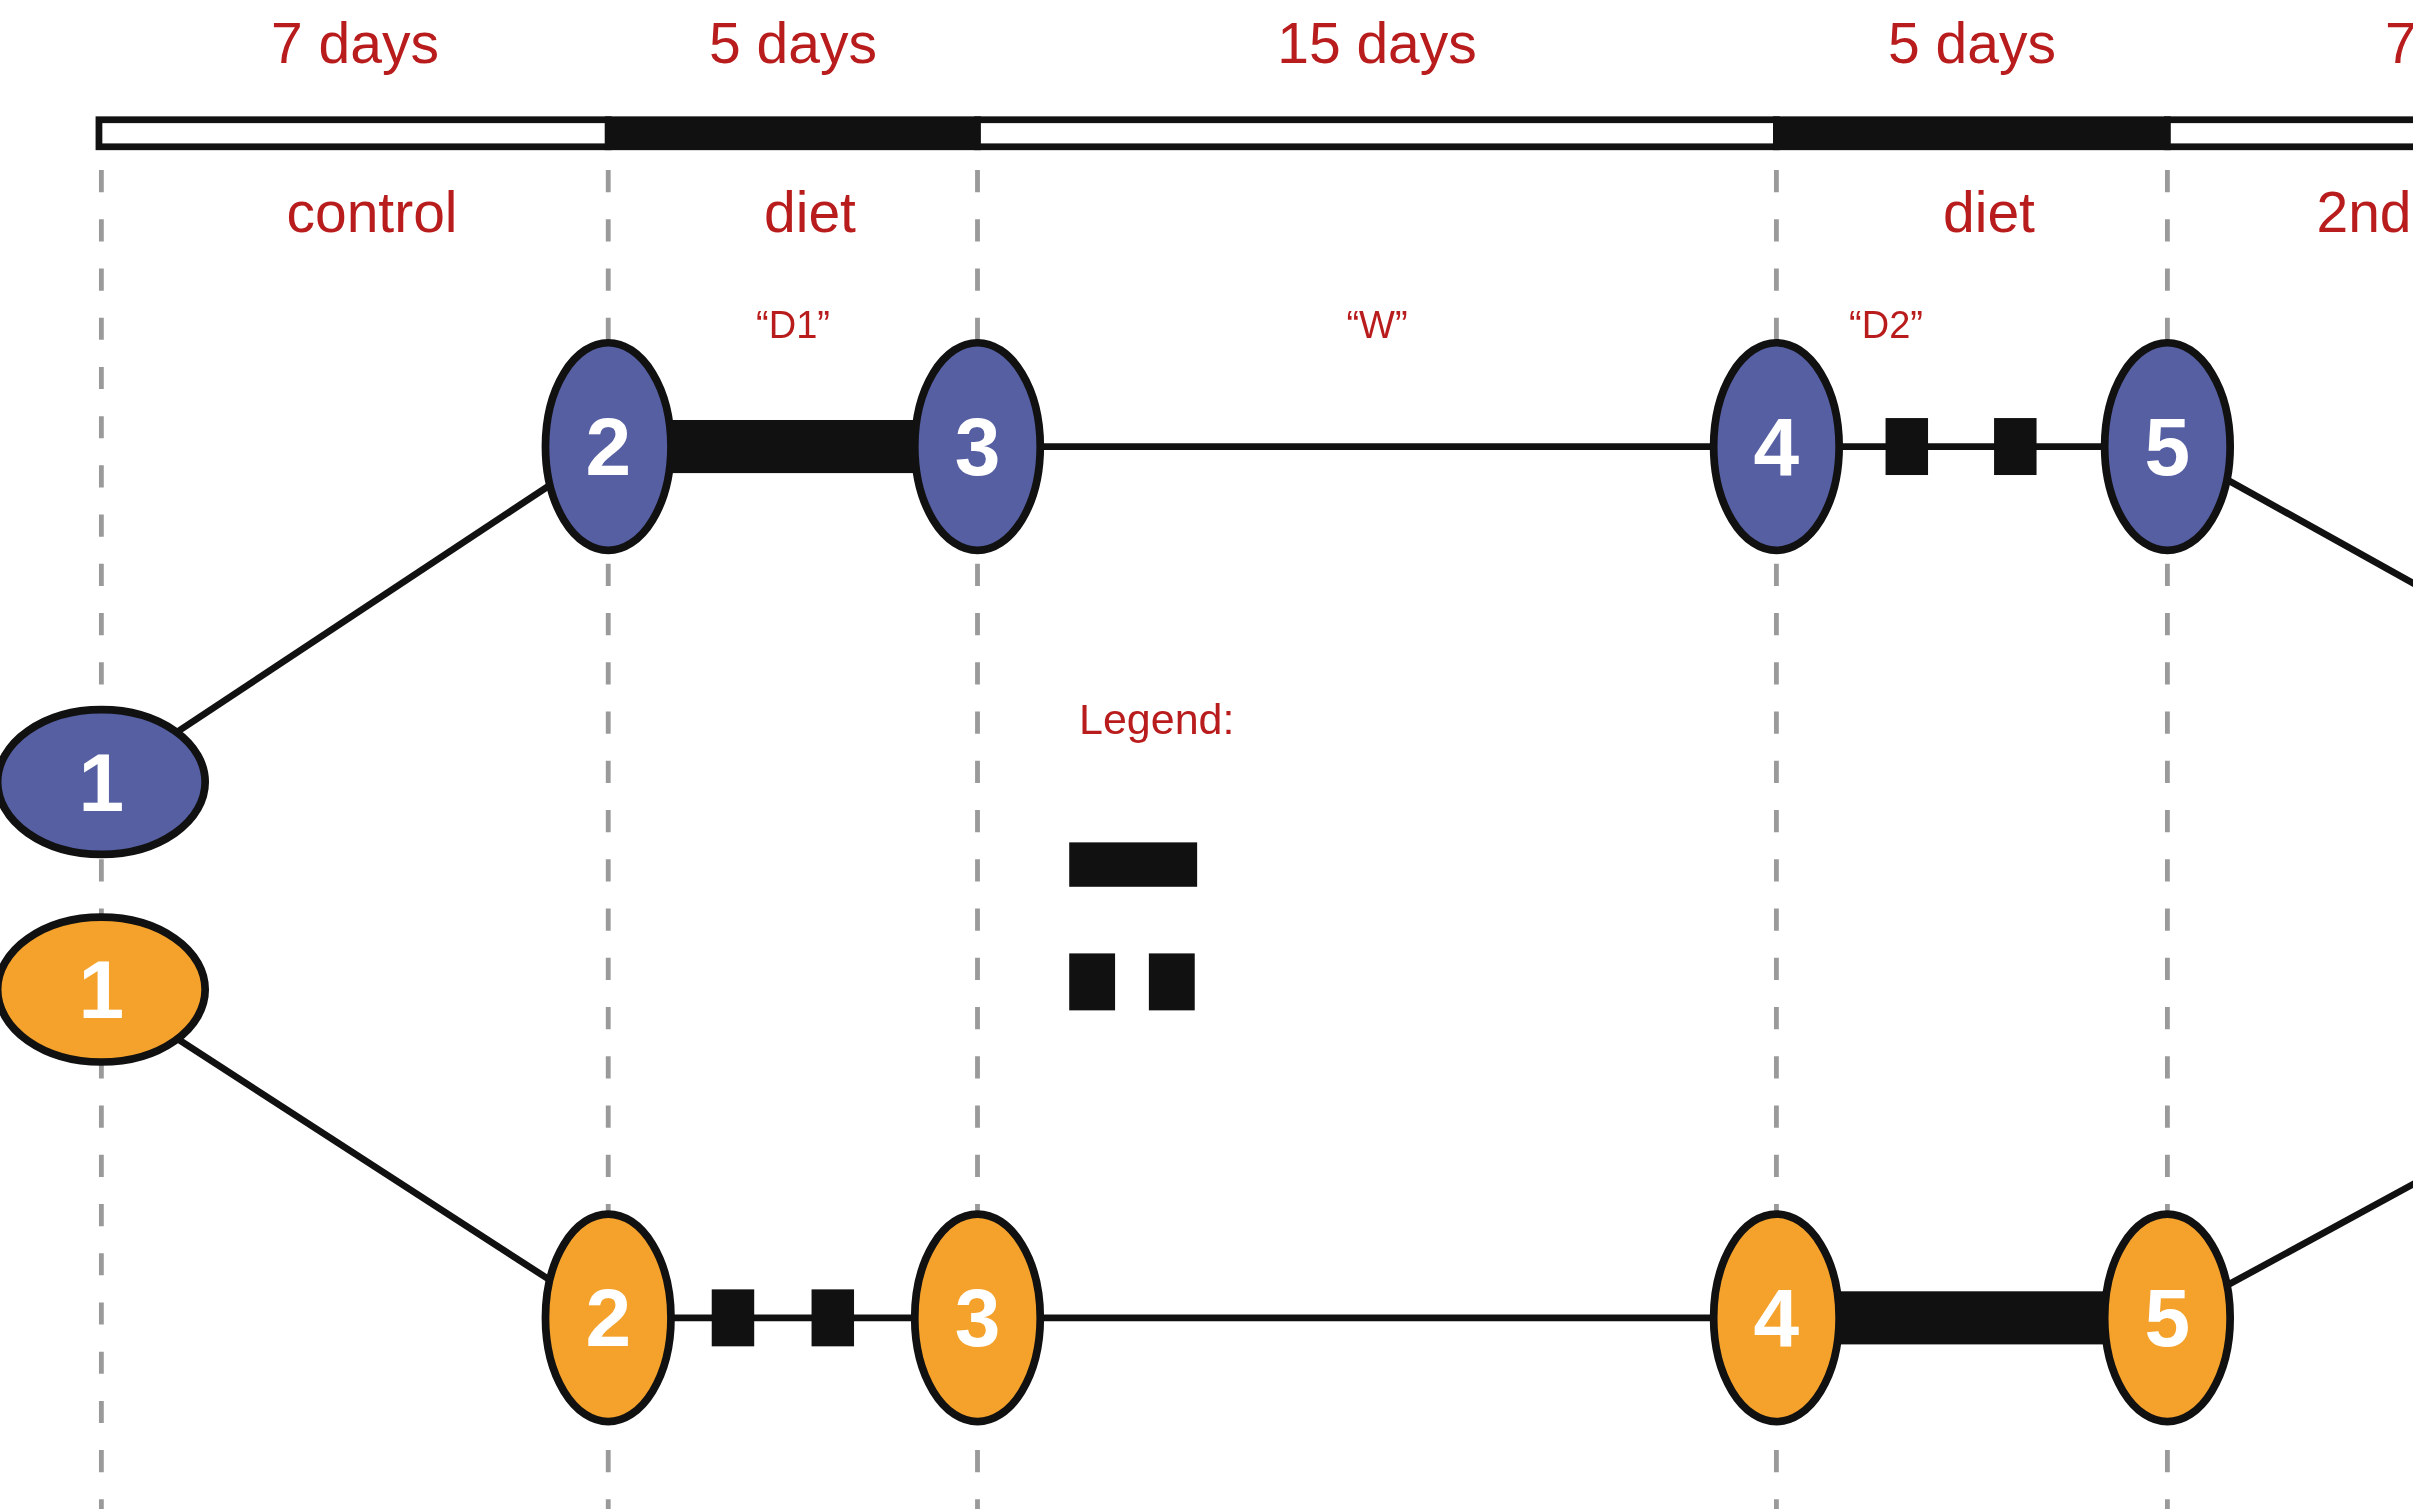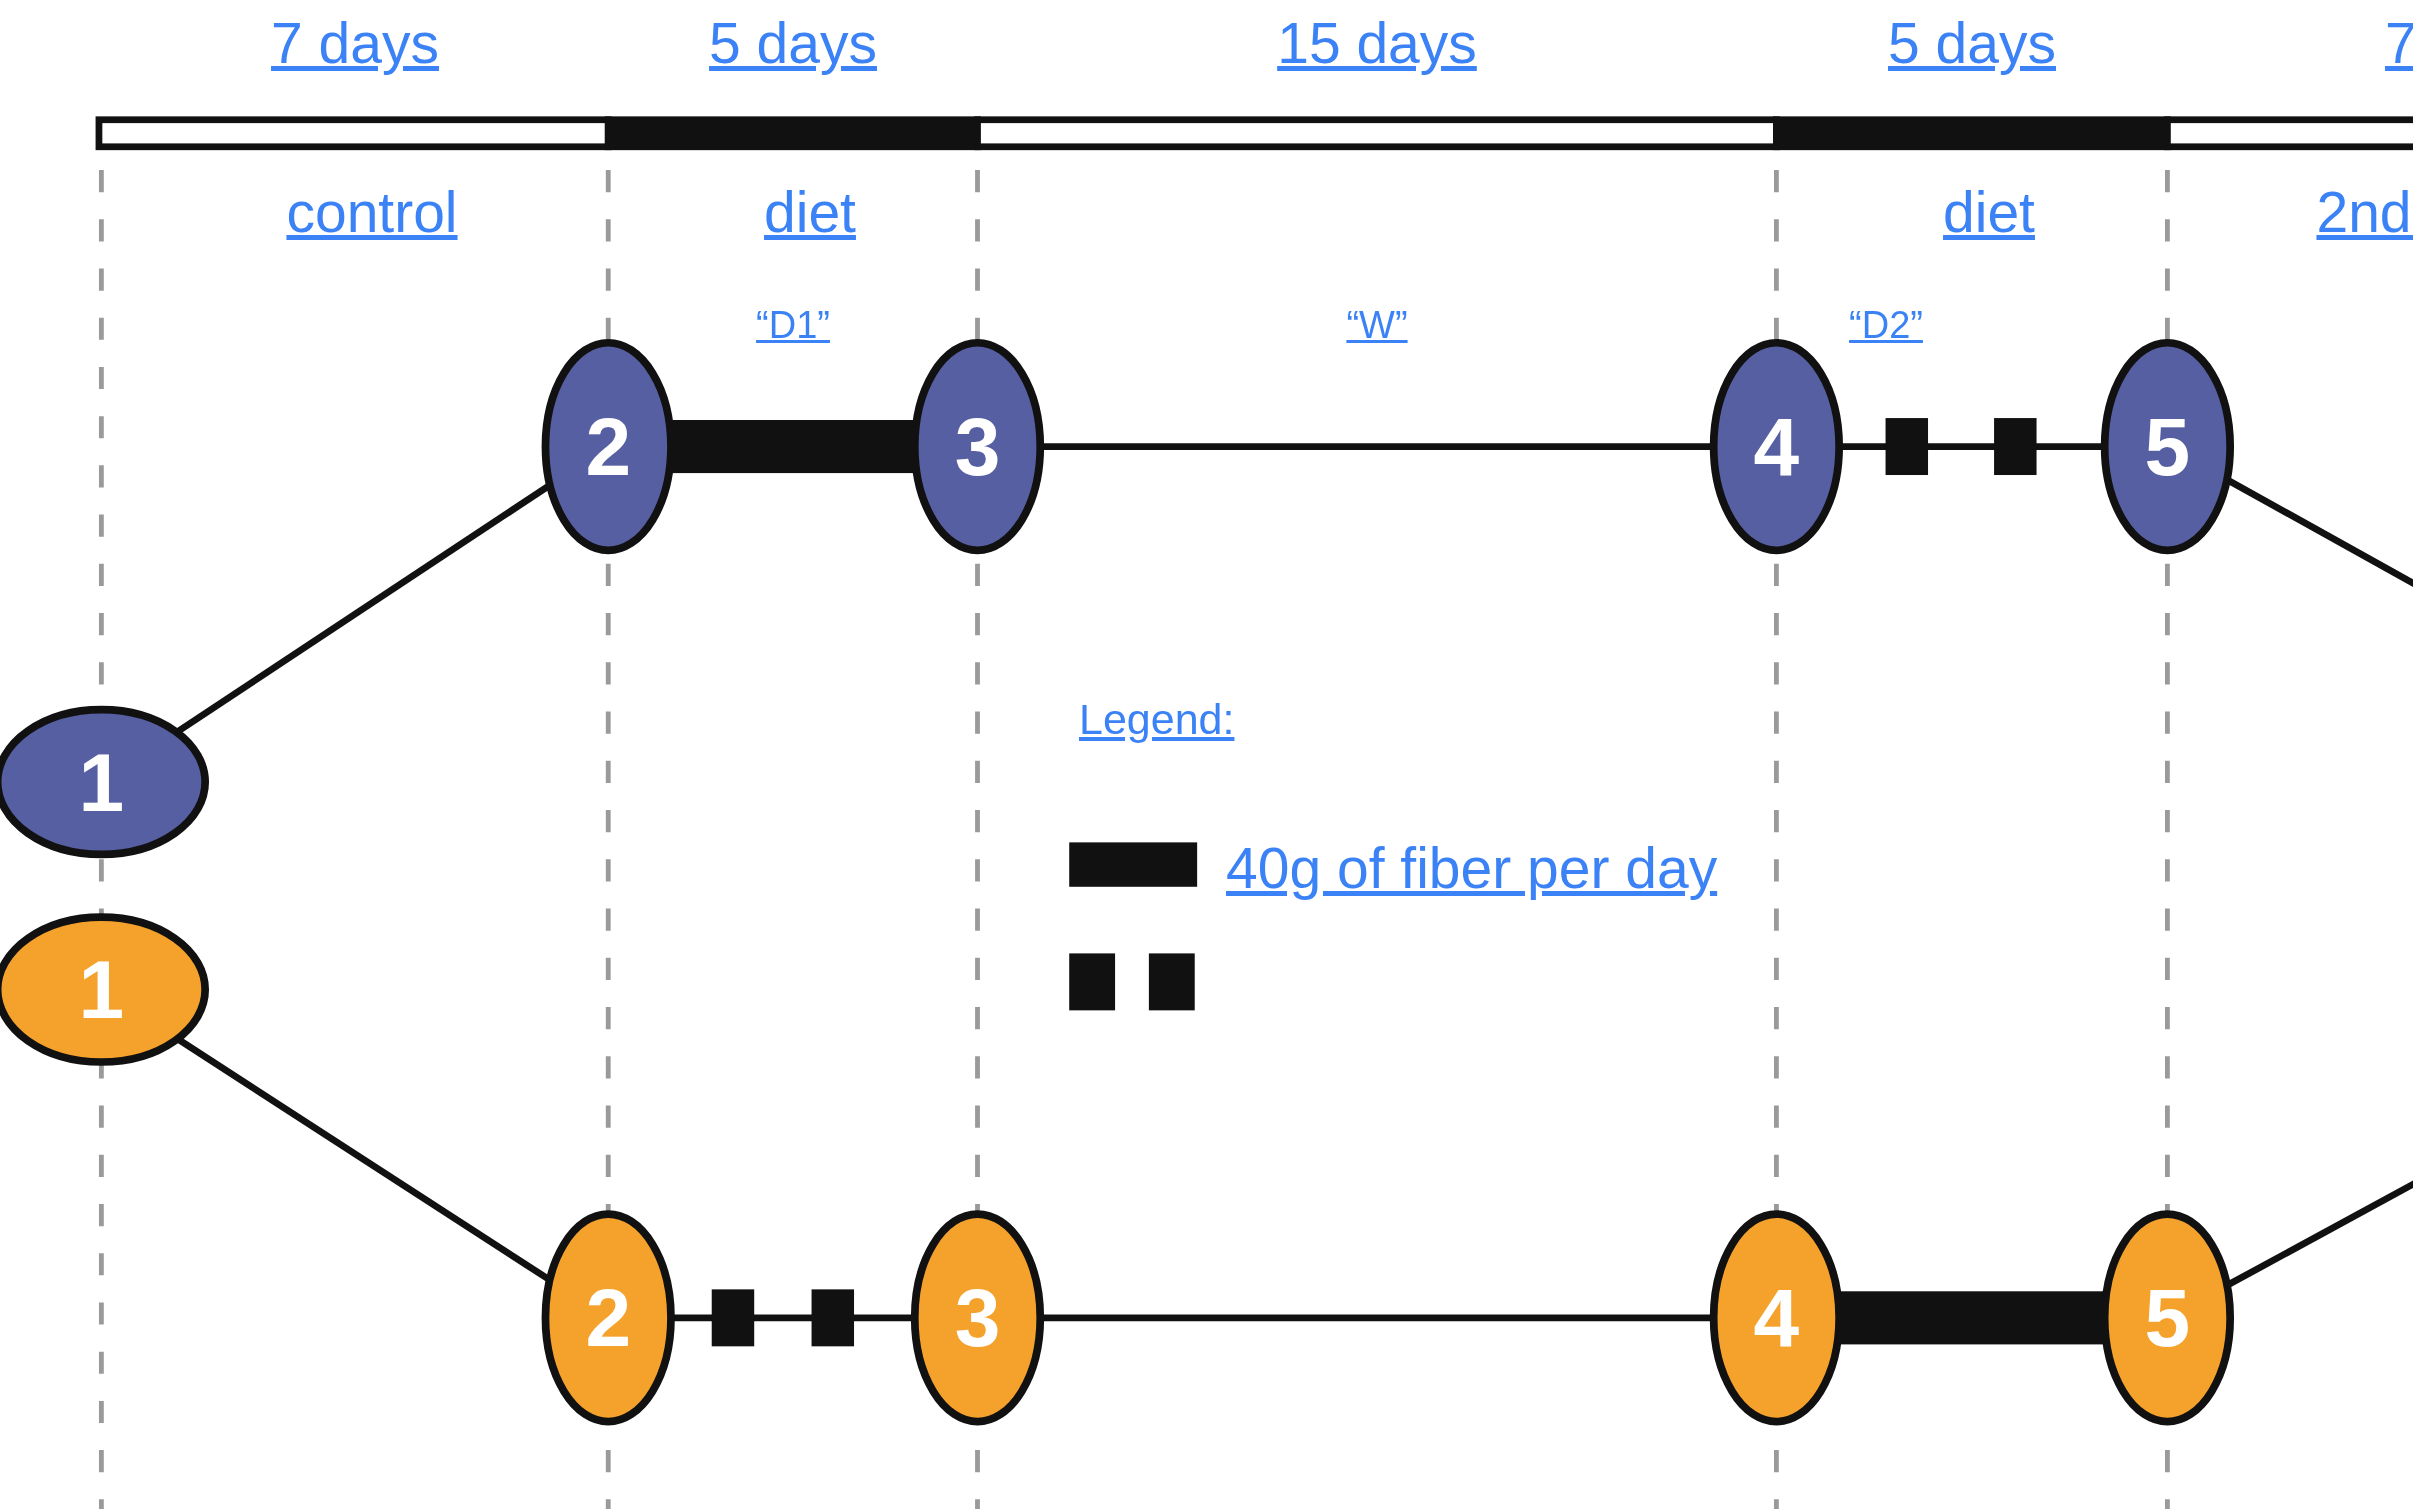--- a/index.html
+++ b/index.html
@@ -1,19 +1,19 @@
 <!DOCTYPE html>
 <html style="font-size:7.7px"><head>
 <meta charset="utf-8">
 <style>
   html,body{margin:0;padding:0;background:#fff;}
   #stage{position:relative;width:2877px;height:1510px;background:#fff;overflow:hidden;
          font-family:"Liberation Sans",sans-serif;}
   svg#canvas{position:absolute;left:0;top:0;width:2877px;height:1510px;}
-  .txt{position:absolute;color:#3b82f6;white-space:nowrap;text-decoration:underline;}
+  .txt{position:absolute;color:#b91c1c;white-space:nowrap;}
   .dur{font-size:57px;transform:translate(-50%,0);}
   .phase{font-size:57px;transform:translate(-50%,0);margin-left:17px;}
   .code{font-size:38px;transform:translate(-50%,0);}
   .legend-title{font-size:43px;}
   .legend-label{font-size:57px;}
 </style>
 </head>
 <body>
 
 <div id="stage">
@@ -116,16 +116,15 @@
   <div class="txt phase" style="left:355px;top:179px">control</div>
   <div class="txt phase" style="left:793px;top:179px">diet</div>
   <div class="txt phase" style="left:1972px;top:179px">diet</div>
   <div class="txt phase" style="left:2469px;top:179px">2nd wash out</div>
 
   <div class="txt code" style="left:793px;top:304px">“D1”</div>
   <div class="txt code" style="left:1377px;top:304px">“W”</div>
   <div class="txt code" style="left:1886px;top:304px">“D2”</div>
 
   <div class="txt legend-title" style="left:1079px;top:695px">Legend:</div>
-  <div class="txt legend-label" style="left:1226px;top:835px">40g of fiber per day</div>
 
 </div>
 
 
 </body></html>

